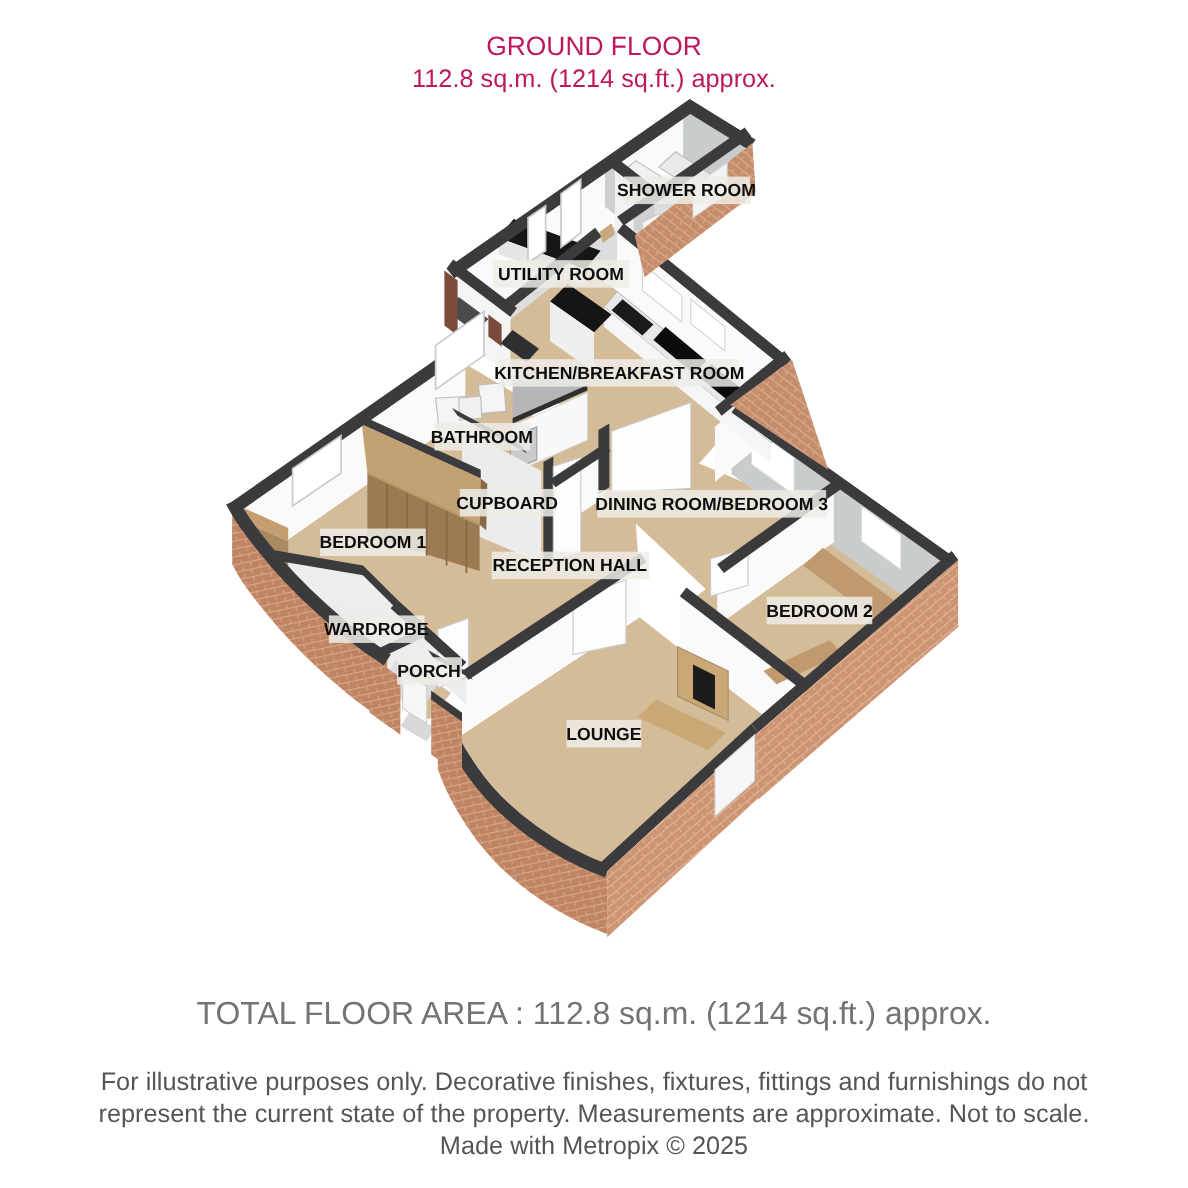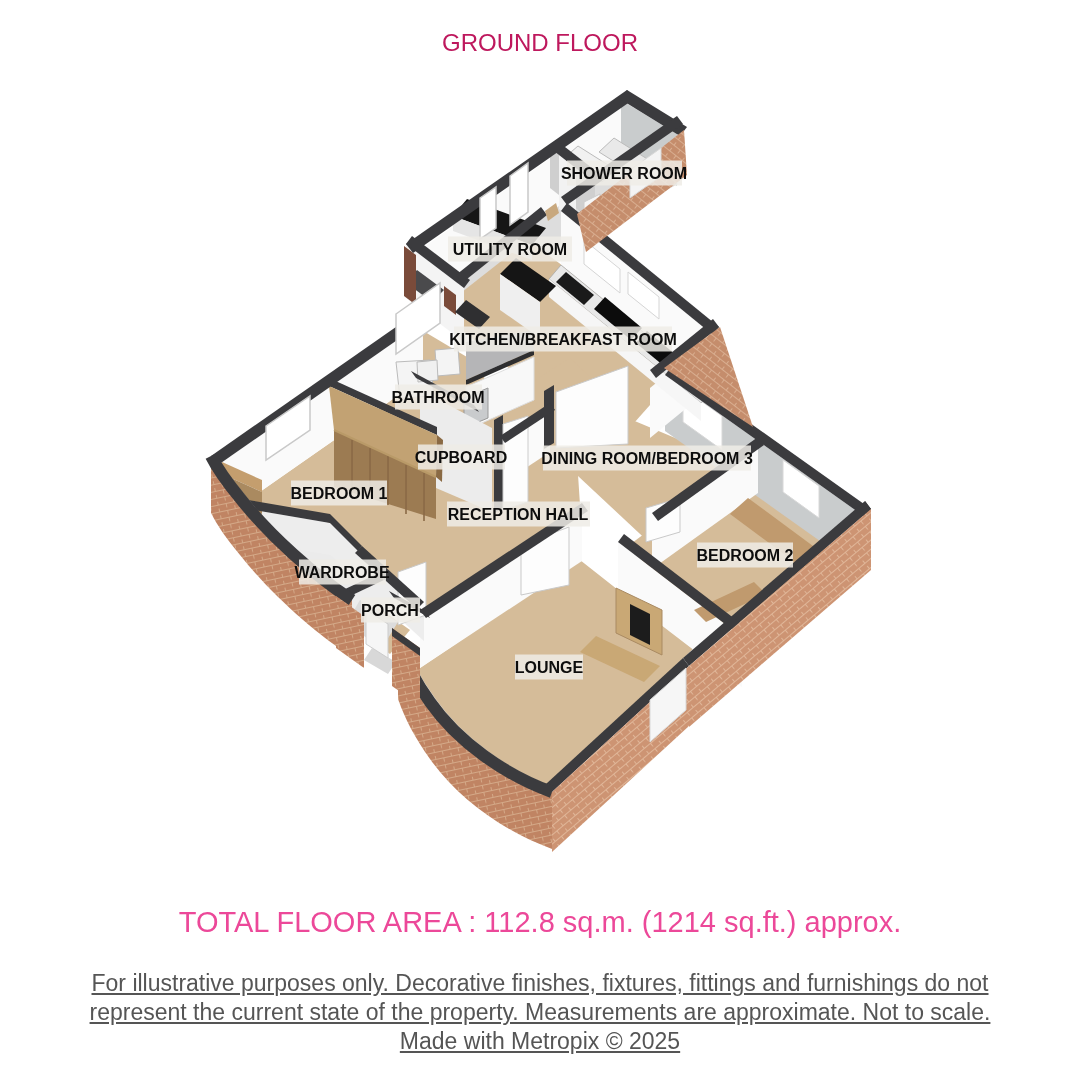--- a/index.html
+++ b/index.html
@@ -5,20 +5,21 @@
   html,body { margin:0; padding:0; background:#ffffff; }
   .page { position:relative; width:1080px; height:1080px; font-family:"Liberation Sans", sans-serif; }
   .t { position:absolute; width:100%; text-align:center; color:#be185d; }
 </style>
 </head>
 <body>
 <div class="page">
 
 <div class="t" style="top:29px; font-size:24px;">GROUND FLOOR</div>
 
+<div class="t" style="top:58px; font-size:23px;">112.8 sq.m. (1214 sq.ft.) approx.</div>
 
 <svg width="1080" height="1080" viewBox="0 0 1080 1080" style="position:absolute;left:0;top:0">
 <defs>
 <pattern id="brickA" width="16" height="7" patternUnits="userSpaceOnUse" patternTransform="rotate(38)">
   <rect width="16" height="7" fill="#c58d6c"></rect>
   <rect width="16" height="1" y="0" fill="#d9ae90"></rect>
   <rect width="1" height="3.5" x="4" y="1" fill="#d9ae90"></rect>
   <rect width="1" height="3" x="12" y="4" fill="#d9ae90"></rect>
 </pattern>
 <pattern id="brickB" width="16" height="7" patternUnits="userSpaceOnUse" patternTransform="rotate(-40)">
@@ -309,16 +310,16 @@
 <rect x="361" y="597.5" width="59" height="25" fill="#efece6" opacity="0.85"></rect>
 <text x="390" y="615.5" font-size="16" font-weight="bold" fill="#0d0d0d" text-anchor="middle" font-family="Liberation Sans, sans-serif">PORCH</text>
 
 <rect x="697" y="542.5" width="96" height="25" fill="#efece6" opacity="0.85"></rect>
 <text x="745" y="560.5" font-size="16" font-weight="bold" fill="#0d0d0d" text-anchor="middle" font-family="Liberation Sans, sans-serif">BEDROOM 2</text>
 
 <rect x="515" y="654.5" width="68" height="25" fill="#efece6" opacity="0.85"></rect>
 <text x="549" y="672.5" font-size="16" font-weight="bold" fill="#0d0d0d" text-anchor="middle" font-family="Liberation Sans, sans-serif">LOUNGE</text>
 </svg>
 
-<div class="t" style="top:906px; font-size:29px; color:#ec4899;">TOTAL FLOOR AREA : 112.8 sq.m. (1214 sq.ft.) approx.</div>
-
-<div class="t" style="top:969px; font-size:23px; line-height:29px; color:#555;text-decoration:underline;">For illustrative purposes only. Decorative finishes, fixtures, fittings and furnishings do not<br>represent the current state of the property. Measurements are approximate. Not to scale.<br>Made with Metropix © 2025</div>
+<div class="t" style="top:906px; font-size:29px; color:#737373;">TOTAL FLOOR AREA : 112.8 sq.m. (1214 sq.ft.) approx.</div>
+
+<div class="t" style="top:969px; font-size:23px; line-height:29px; color:#555;">For illustrative purposes only. Decorative finishes, fixtures, fittings and furnishings do not<br>represent the current state of the property. Measurements are approximate. Not to scale.<br>Made with Metropix © 2025</div>
 </div>
 
 </body></html>

